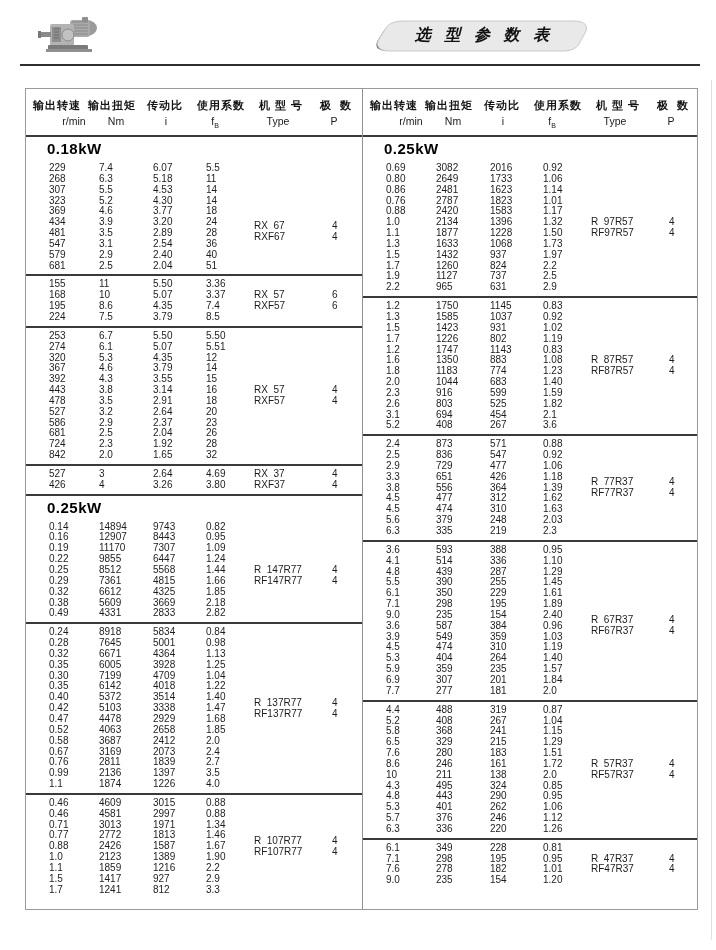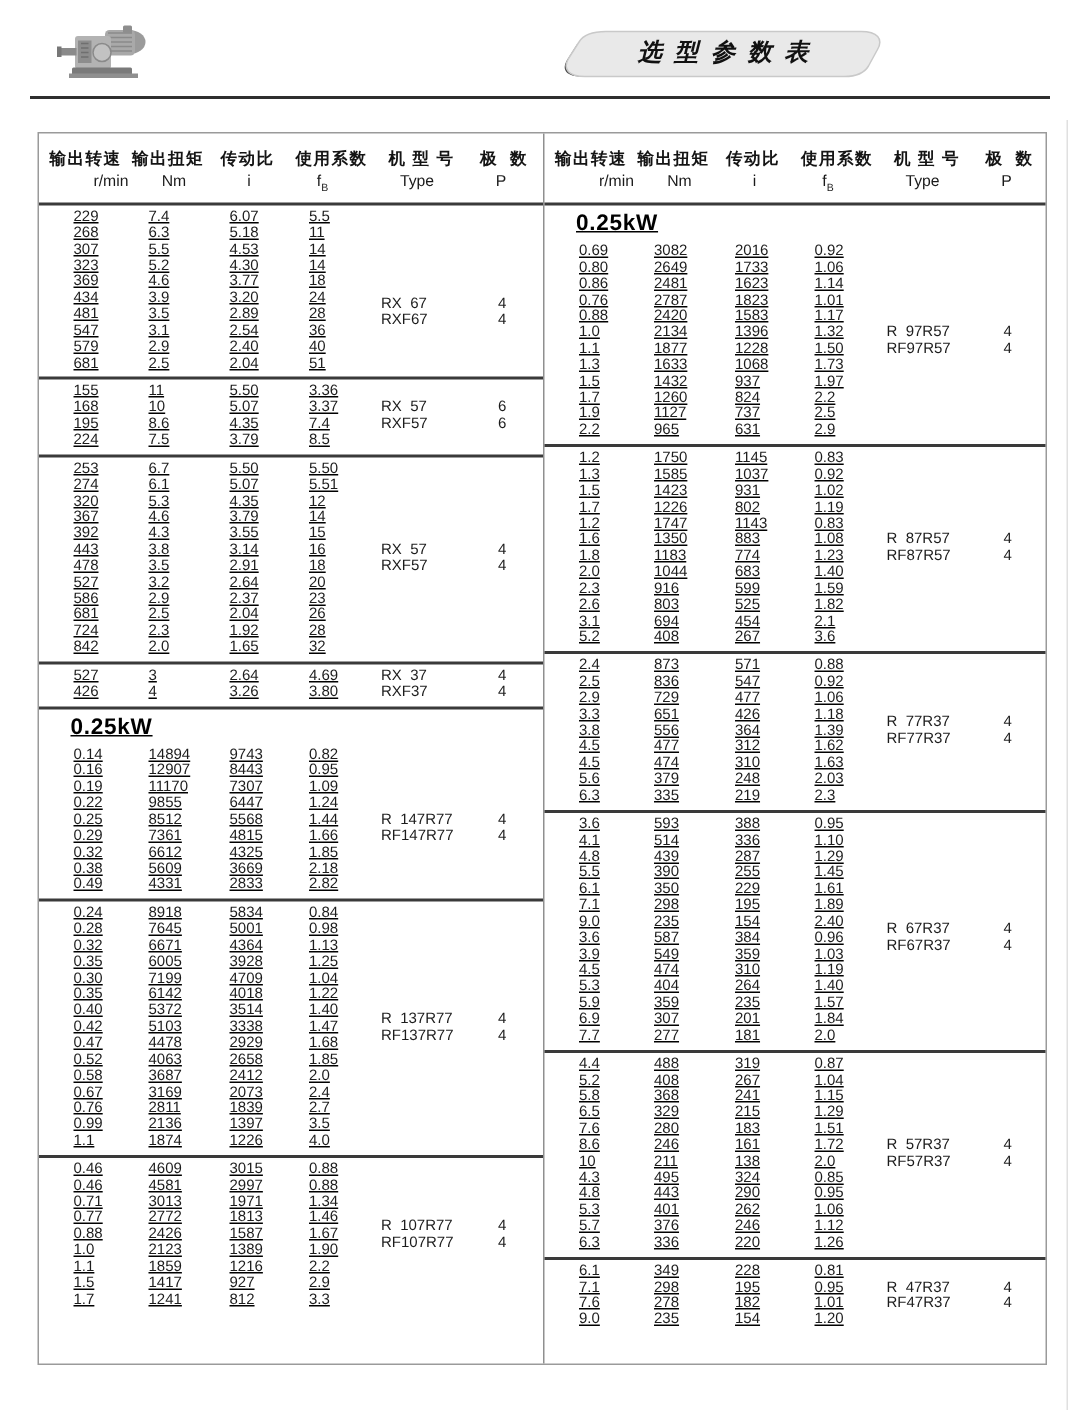--- a/index.html
+++ b/index.html
@@ -7,31 +7,31 @@
     width:716px; height:950px; position:relative; background:#ffffff;
     font-family:"Liberation Sans", sans-serif; overflow:hidden;
   }
   
   .logo-wrap { position:absolute; left:34px; top:12px; width:68px; height:50px; }
   .banner { position:absolute; left:374px; top:20px; width:218px; height:34px; }
   .banner svg { position:absolute; left:0; top:0; }
   .banner-title {
     position:absolute; left:0; top:5px; width:100%; text-align:center;
     font-size:16px; font-weight:bold; font-style:italic; color:#111;
-    letter-spacing:2px; white-space:pre;
+    letter-spacing:2px; white-space:pre;font-family:Liberation Mono, monospace;
   }
   .top-rule { position:absolute; left:20px; top:64px; width:680px; height:2px; background:#2e2e2e; }
   .scan-edge { position:absolute; left:711px; top:80px; width:1px; height:860px; background:#e0e0e0; }
 
   
   .sel-table {
     position:absolute; left:25px; top:88px; width:671px; height:820px;
     border:1px solid #9a9a9a; display:flex; background:#fff;
   }
-  .half { width:336px; position:relative;text-decoration:underline; }
+  .half { width:336px; position:relative; }
   .half.right { border-left:1px solid #8f8f8f; width:334px; }
 
   .col-header { position:relative; height:46px; border-bottom:2px solid #3a3a3a; }
   .hdr-cn {
     position:absolute; top:9px; transform:translateX(-50%);
     font-size:11px; font-weight:bold; color:#141414; white-space:pre; letter-spacing:1px;
   }
   .hdr-unit {
     position:absolute; top:26px; transform:translateX(-50%);
     font-size:10.5px; color:#1a1a1a; white-space:pre;text-align:center;
@@ -93,20 +93,21 @@
         <span class="hdr-unit" style="left: 90px;">Nm</span>
         <span class="hdr-cn" style="left: 139px;">传动比</span>
         <span class="hdr-unit" style="left: 140px;">i</span>
         <span class="hdr-cn" style="left: 195px;">使用系数</span>
         <span class="hdr-unit" style="left: 189px;">f<sub>B</sub></span>
         <span class="hdr-cn" style="left: 255px;">机 型 号</span>
         <span class="hdr-unit" style="left: 252px;">Type</span>
         <span class="hdr-cn" style="left: 310px;">极  数</span>
         <span class="hdr-unit" style="left: 308px;">P</span>
       </div>
+      <div class="power-label">0.18kW</div>
       <div class="block">
         <div class="data-row">
           <span class="c1">229</span>
           <span class="c2">7.4</span>
           <span class="c3">6.07</span>
           <span class="c4">5.5</span>
           <span class="c5"></span>
           <span class="c6"></span>
         </div>
         <div class="data-row">

